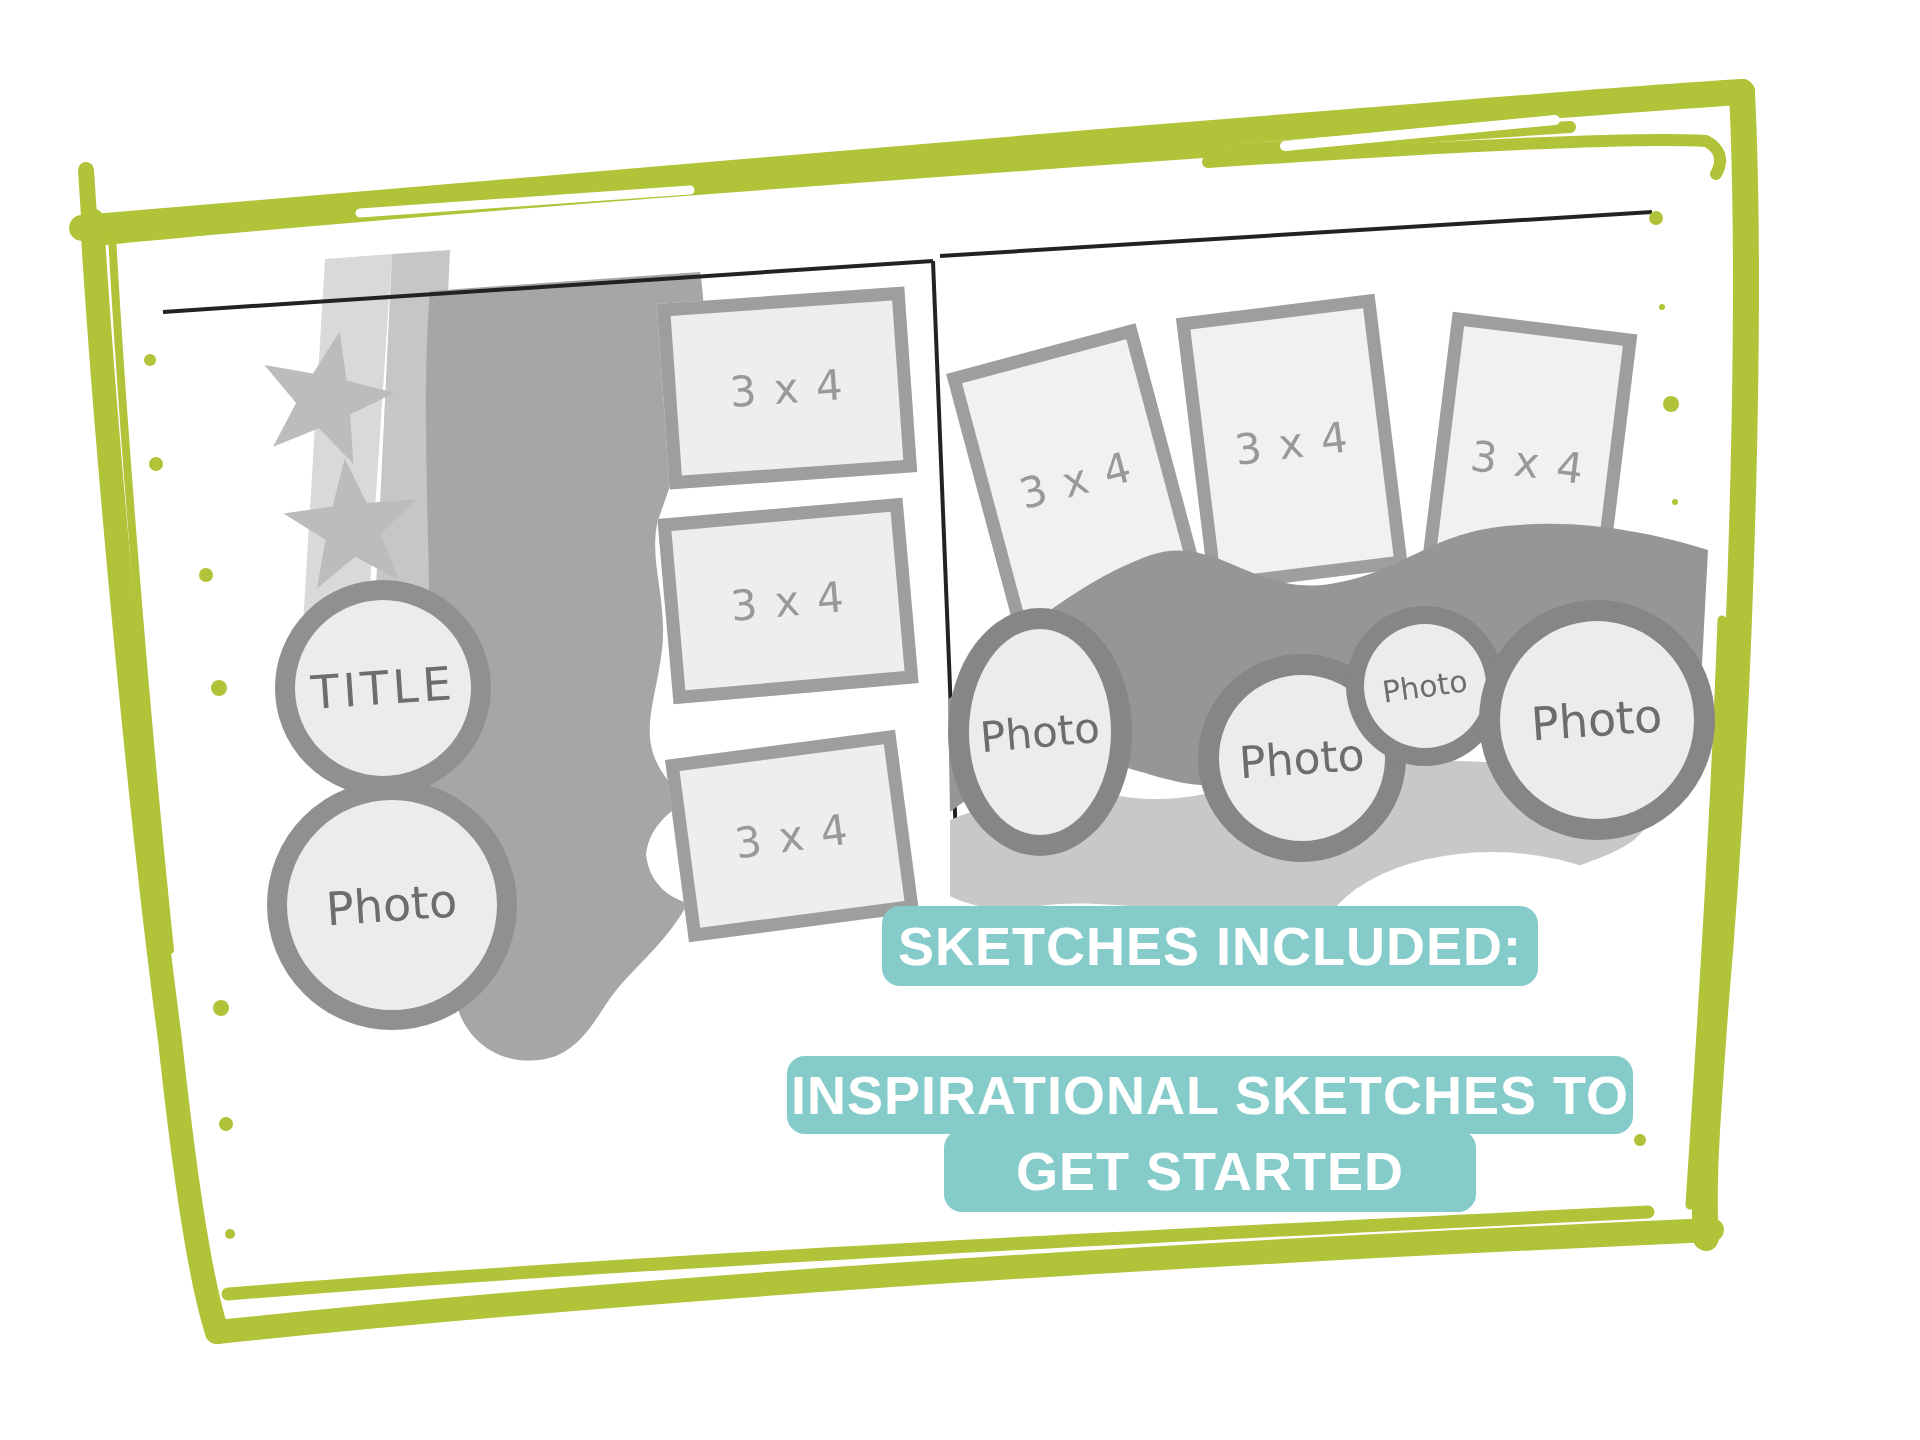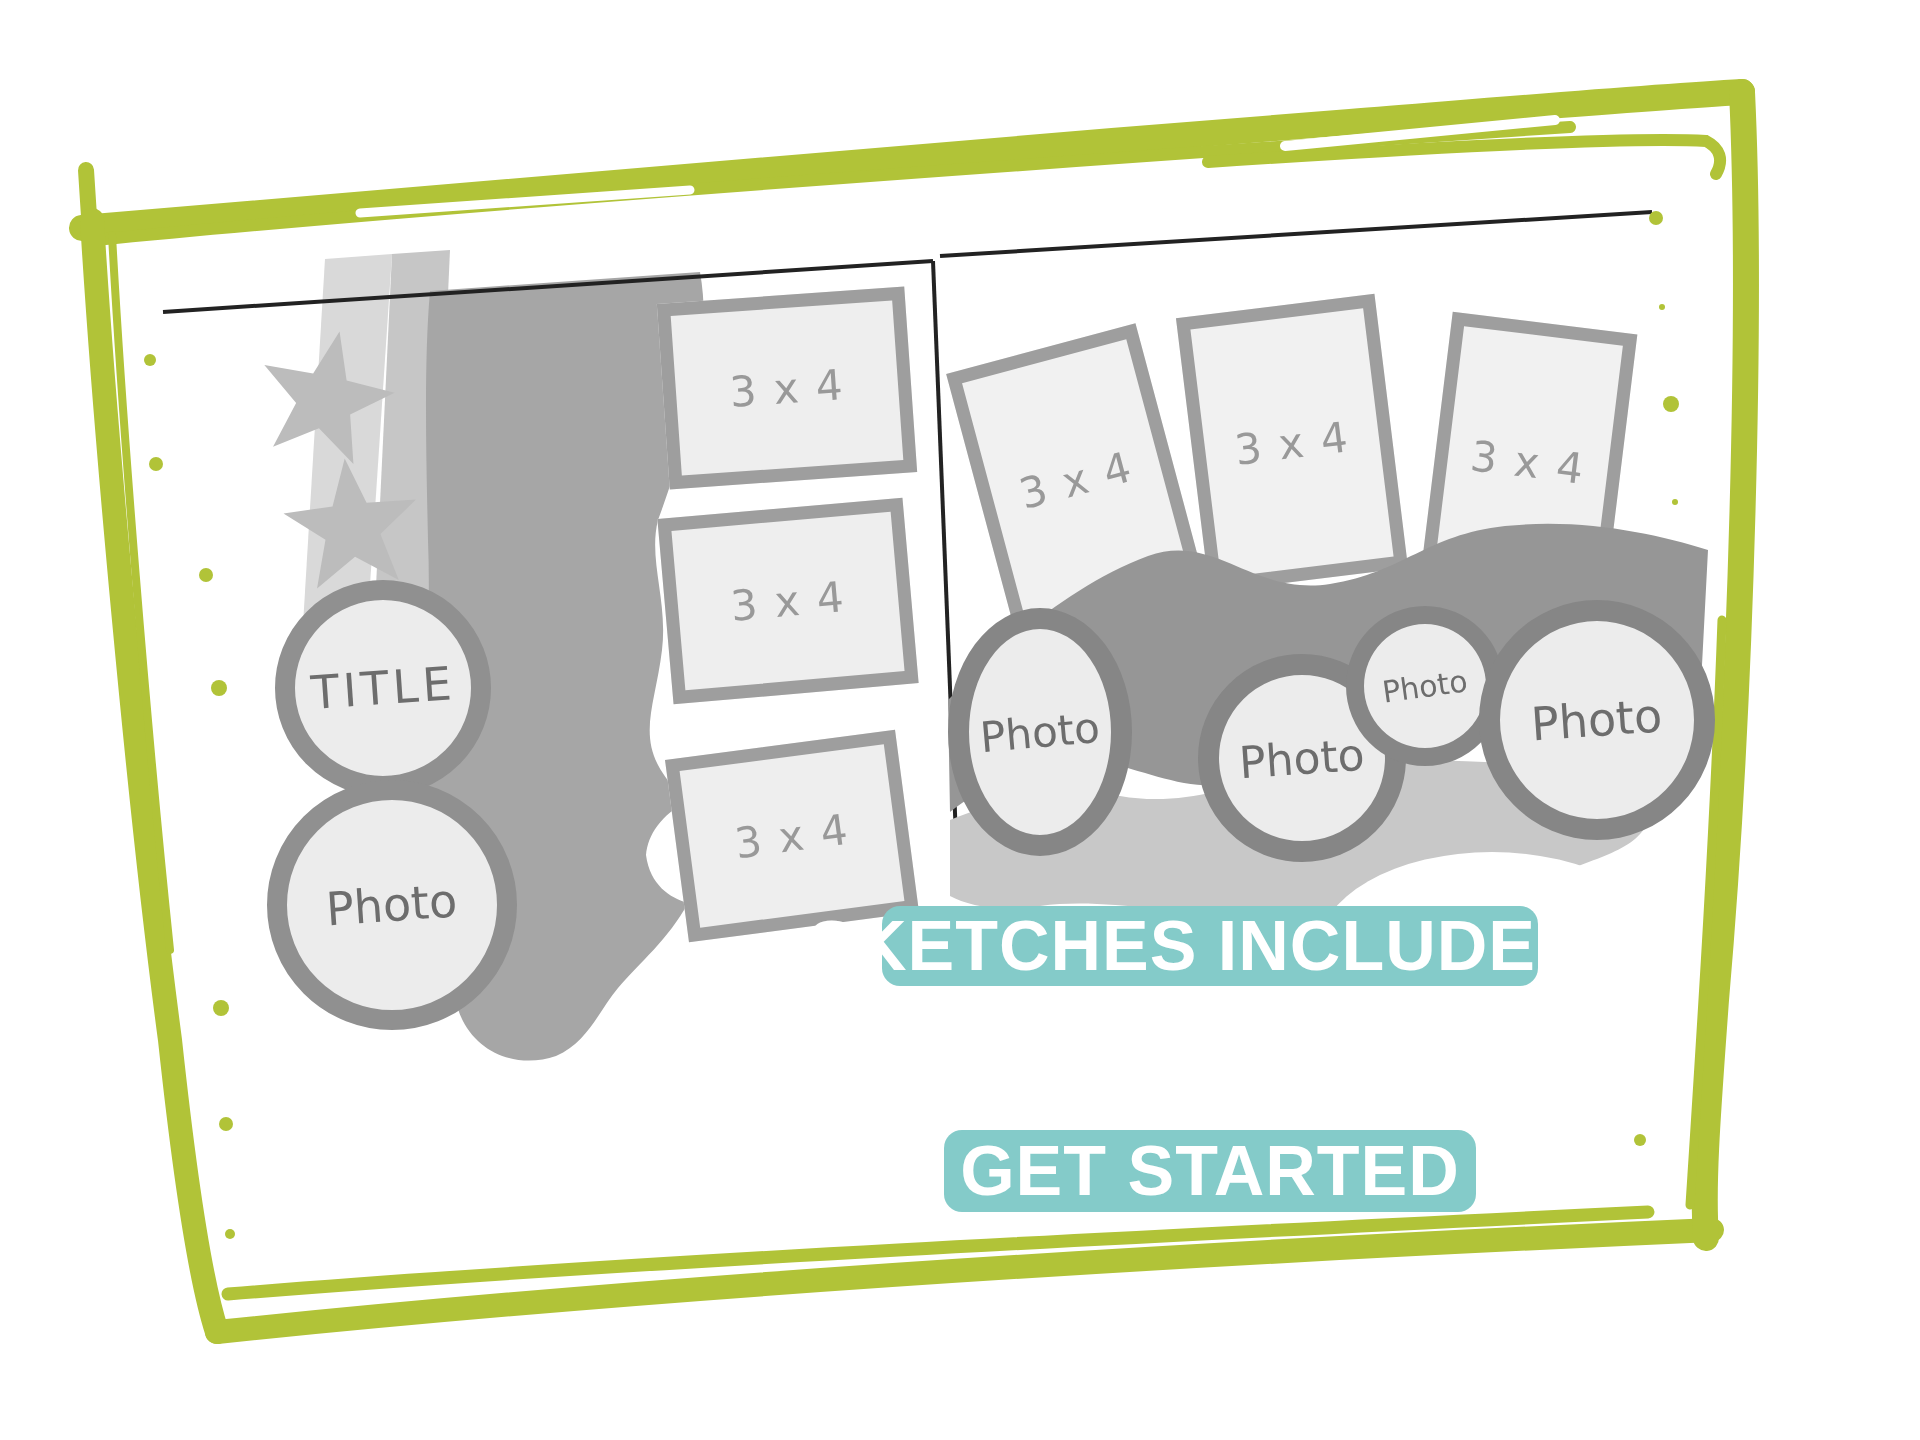--- a/index.html
+++ b/index.html
@@ -14,21 +14,21 @@
   .slot-r{background:#f1f1f1;}
   
   .pcircle{position:absolute;box-sizing:border-box;background:#ececec;border-radius:50%;
            display:flex;align-items:center;justify-content:center;}
   .pcircle.left{border:20px solid #909090;}
   .pcircle.right{border:21px solid #868686;}
   .pcircle .lbl{color:#6d6d6d;white-space:nowrap;}
   
   .notice-line{position:absolute;border-radius:18px;display:flex;align-items:center;justify-content:center;}
   .notice-line .lbl{color:#ffffff;font-family:"Liberation Sans",sans-serif;font-weight:bold;
-                    font-size:70px;letter-spacing:1px;white-space:nowrap;}
+                    font-size:54px;letter-spacing:1px;white-space:nowrap;}
 </style>
 </head>
 <body>
 
 <div id="stage">
 
   <svg class="layer" width="1920" height="1440" viewBox="0 0 1920 1440">
 
     <path d="M 325,259 L 392,254 L 362,705 L 298,708 Z" fill="#d9d9d9"></path>
     <path d="M 392,254 L 450,250 L 432,650 L 372,670 Z" fill="#c6c6c6"></path>
@@ -151,17 +151,20 @@
   <div class="pcircle right" style="left:1346px;top:606px;width:158px;height:160px;border-width:18px;z-index:4;">
     <span class="lbl" style="font-size:30px;transform:rotate(-8deg);">Photo</span>
   </div>
   <div class="pcircle right" style="left:1479px;top:600px;width:236px;height:240px;z-index:4;">
     <span class="lbl" style="font-size:46px;transform:rotate(-4deg);">Photo</span>
   </div>
 
   <div class="notice-line" style="left:882px;top:906px;width:656px;height:80px;z-index:5;background:#84cbc9;">
     <span class="lbl">SKETCHES INCLUDED:</span>
   </div>
+  <div class="notice-line" style="left:787px;top:1056px;width:846px;height:78px;z-index:5;background:#84cbc9;">
+    <span class="lbl">INSPIRATIONAL SKETCHES TO</span>
+  </div>
   <div class="notice-line" style="left:944px;top:1130px;width:532px;height:82px;z-index:5;background:#84cbc9;">
     <span class="lbl">GET STARTED</span>
   </div>
 
 </div>
 
 </body></html>

